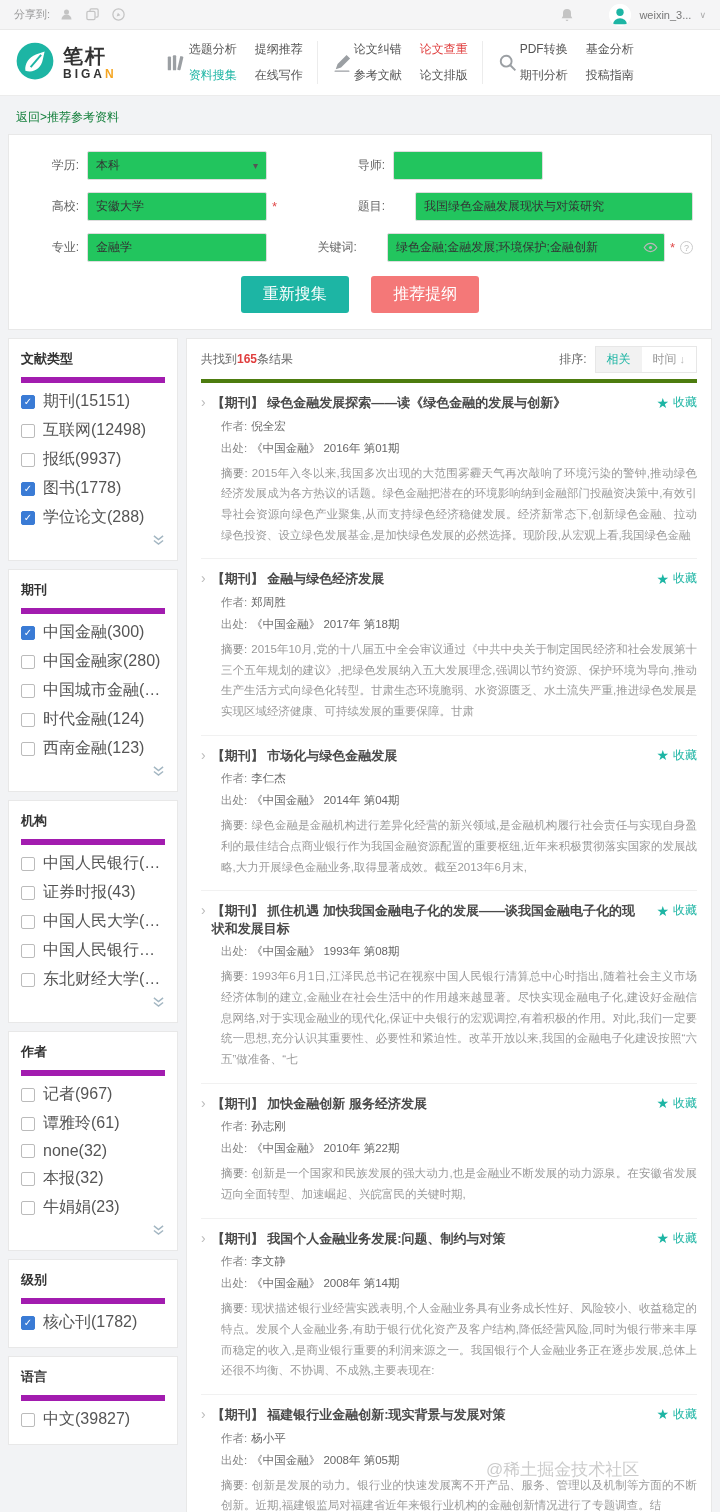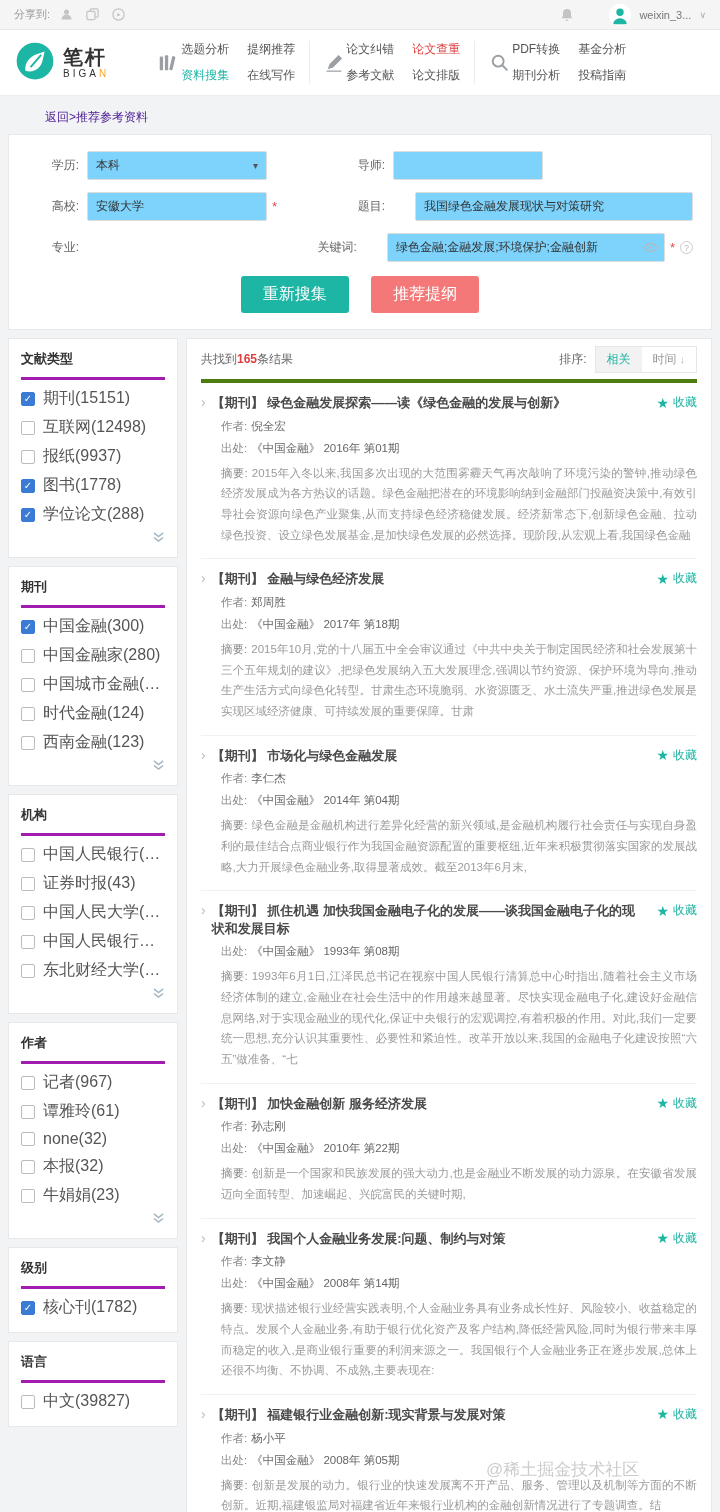--- a/index.html
+++ b/index.html
@@ -12,60 +12,60 @@
   .share-icons svg{display:block;}
   .topbar-right{margin-left:auto;display:flex;align-items:center;gap:8px;}
   .bell{margin-right:26px;display:flex;}
   .avatar{width:22px;height:22px;border-radius:50%;overflow:hidden;background:#fff;display:flex;}
   .uname{color:#777;font-size:11px;}
   .chev{color:#aaa;font-size:9px;}
   
   .header{height:66px;background:#fff;display:flex;align-items:center;padding:0 14px;border-bottom:1px solid #ececec;}
   .logo{display:flex;align-items:center;gap:7px;margin-right:34px;}
   .logo-text .cn{font-size:20px;font-weight:bold;color:#333;letter-spacing:2px;line-height:1.1;}
-  .logo-text .en{font-size:10px;letter-spacing:3px;color:#333;font-weight:normal;}
+  .logo-text .en{font-size:12px;letter-spacing:3px;color:#333;font-weight:bold;}
   .logo-text .en .n{color:#f5a623;}
   .nav{display:flex;align-items:center;flex:1;}
   .nav-group{display:flex;align-items:center;gap:2px;padding:0 14px;}
   .nav-group + .nav-group{border-left:1px solid #ececec;}
   .nav-grid{display:grid;grid-template-columns:auto auto;column-gap:18px;row-gap:9px;}
   .nav-link{font-size:12px;color:#555;white-space:nowrap;}
   .nav-link.active{color:#1db5a4;}
   .nav-link.highlight{color:#e03e3e;text-align:center;}
   .nav-icon{display:flex;opacity:.85;}
   
-  .breadcrumb{padding:13px 16px 8px;font-size:12px;color:#4c1d95;margin-left:29px;}
+  .breadcrumb{padding:13px 16px 8px;font-size:12px;color:#15803d;}
   
   .form-card{margin:0 8px;background:#fff;border:1px solid #e8e8e8;padding:16px 18px 12px;}
   .form-row{display:flex;margin-bottom:12px;align-items:center;}
   .form-cell{display:flex;align-items:center;}
   .form-cell.left{width:300px;}
   .f-label{width:52px;text-align:right;margin-right:8px;font-size:12px;color:#666;white-space:nowrap;}
   .f-label.wide{width:58px;}
-  .f-input,.select{height:29px;border:1px solid #ddd;border-radius:2px;background:#7dd3fc;font-size:12px;color:#333;padding:0 8px;}
+  .f-input,.select{height:29px;border:1px solid #ddd;border-radius:2px;background:#22c55e;font-size:12px;color:#333;padding:0 8px;}
   .f-input{outline:none;}
   .in-180{width:180px;}
   .in-150{width:150px;}
   .in-300{width:278px;margin-left:22px;}
   .select{width:180px;display:flex;align-items:center;justify-content:space-between;cursor:pointer;}
   .caret{color:#555;font-size:10px;}
   .req{color:#e04b4b;margin-left:5px;font-size:13px;}
   .kw-wrap{position:relative;display:flex;align-items:center;}
   .kw-wrap .f-input{padding-right:26px;}
   .eye{position:absolute;right:7px;display:flex;}
   .qmark{width:13px;height:13px;border:1px solid #ccc;border-radius:50%;color:#bbb;font-size:9px;line-height:12px;text-align:center;margin-left:5px;}
   .form-actions{text-align:center;margin:14px 0 4px;}
   .btn{border:none;border-radius:3px;color:#fff;font-size:16px;padding:8px 22px;margin:0 9px;cursor:pointer;font-family:inherit;}
   .btn.teal{background:#1db5a4;}
   .btn.pink{background:#f47878;}
   
   .content{display:flex;align-items:flex-start;gap:8px;padding:8px 8px 0;}
   .sidebar{width:170px;display:flex;flex-direction:column;gap:8px;flex-shrink:0;}
   .filter-card{background:#fff;border:1px solid #e8e8e8;padding:11px 12px 4px;}
-  .filter-title{font-size:13px;font-weight:bold;color:#333;padding-bottom:9px;border-bottom:3px solid #a21caf;}
+  .filter-title{font-size:13px;font-weight:bold;color:#333;padding-bottom:9px;border-bottom:6px solid #a21caf;}
   .filter-row{display:flex;align-items:center;gap:8px;padding:8px 0 0;cursor:pointer;}
   .cb{width:14px;height:14px;border-radius:2px;border:1px solid #bbb;background:#fff;flex-shrink:0;font-size:10px;line-height:12px;text-align:center;color:#fff;}
   .cb.checked{background:#3a7bd5;border-color:#3a7bd5;}
   .cb-label{font-size:16px;color:#555;white-space:nowrap;overflow:hidden;text-overflow:ellipsis;}
   .expand{text-align:right;padding:4px 0 6px;cursor:pointer;}
   
   .results-card{flex:1;background:#fff;border:1px solid #e8e8e8;padding:0 14px;min-width:0;}
   .results-header{display:flex;align-items:center;justify-content:space-between;height:44px;border-bottom:4px solid #4d7c0f;font-size:12px;color:#666;}
   .count{color:#e03e3e;font-weight:bold;}
   .sort{display:flex;align-items:center;gap:8px;}
@@ -214,20 +214,21 @@
       <span class="req">*</span>
     </div>
     <div class="form-cell">
       <label class="f-label wide">题目:</label>
       <input class="f-input in-300" value="我国绿色金融发展现状与对策研究" style="">
     </div>
   </div>
   <div class="form-row" style="margin-bottom:4px;">
     <div class="form-cell left">
       <label class="f-label">专业:</label>
+      <input class="f-input in-180" value="金融学" style="">
     </div>
     <div class="form-cell">
       <label class="f-label wide">关键词:</label>
       <span class="kw-wrap">
         <input class="f-input in-300" value="绿色金融;金融发展;环境保护;金融创新" style="">
         <span class="eye">
             <svg width="15" height="15" viewBox="0 0 24 24" fill="none" stroke="#b8b8b8" stroke-width="2">
               <path d="M2 12s4-6.5 10-6.5S22 12 22 12s-4 6.5-10 6.5S2 12 2 12z"></path>
               <circle cx="12" cy="12" r="2.6" fill="#b8b8b8" stroke="none"></circle>
             </svg>

